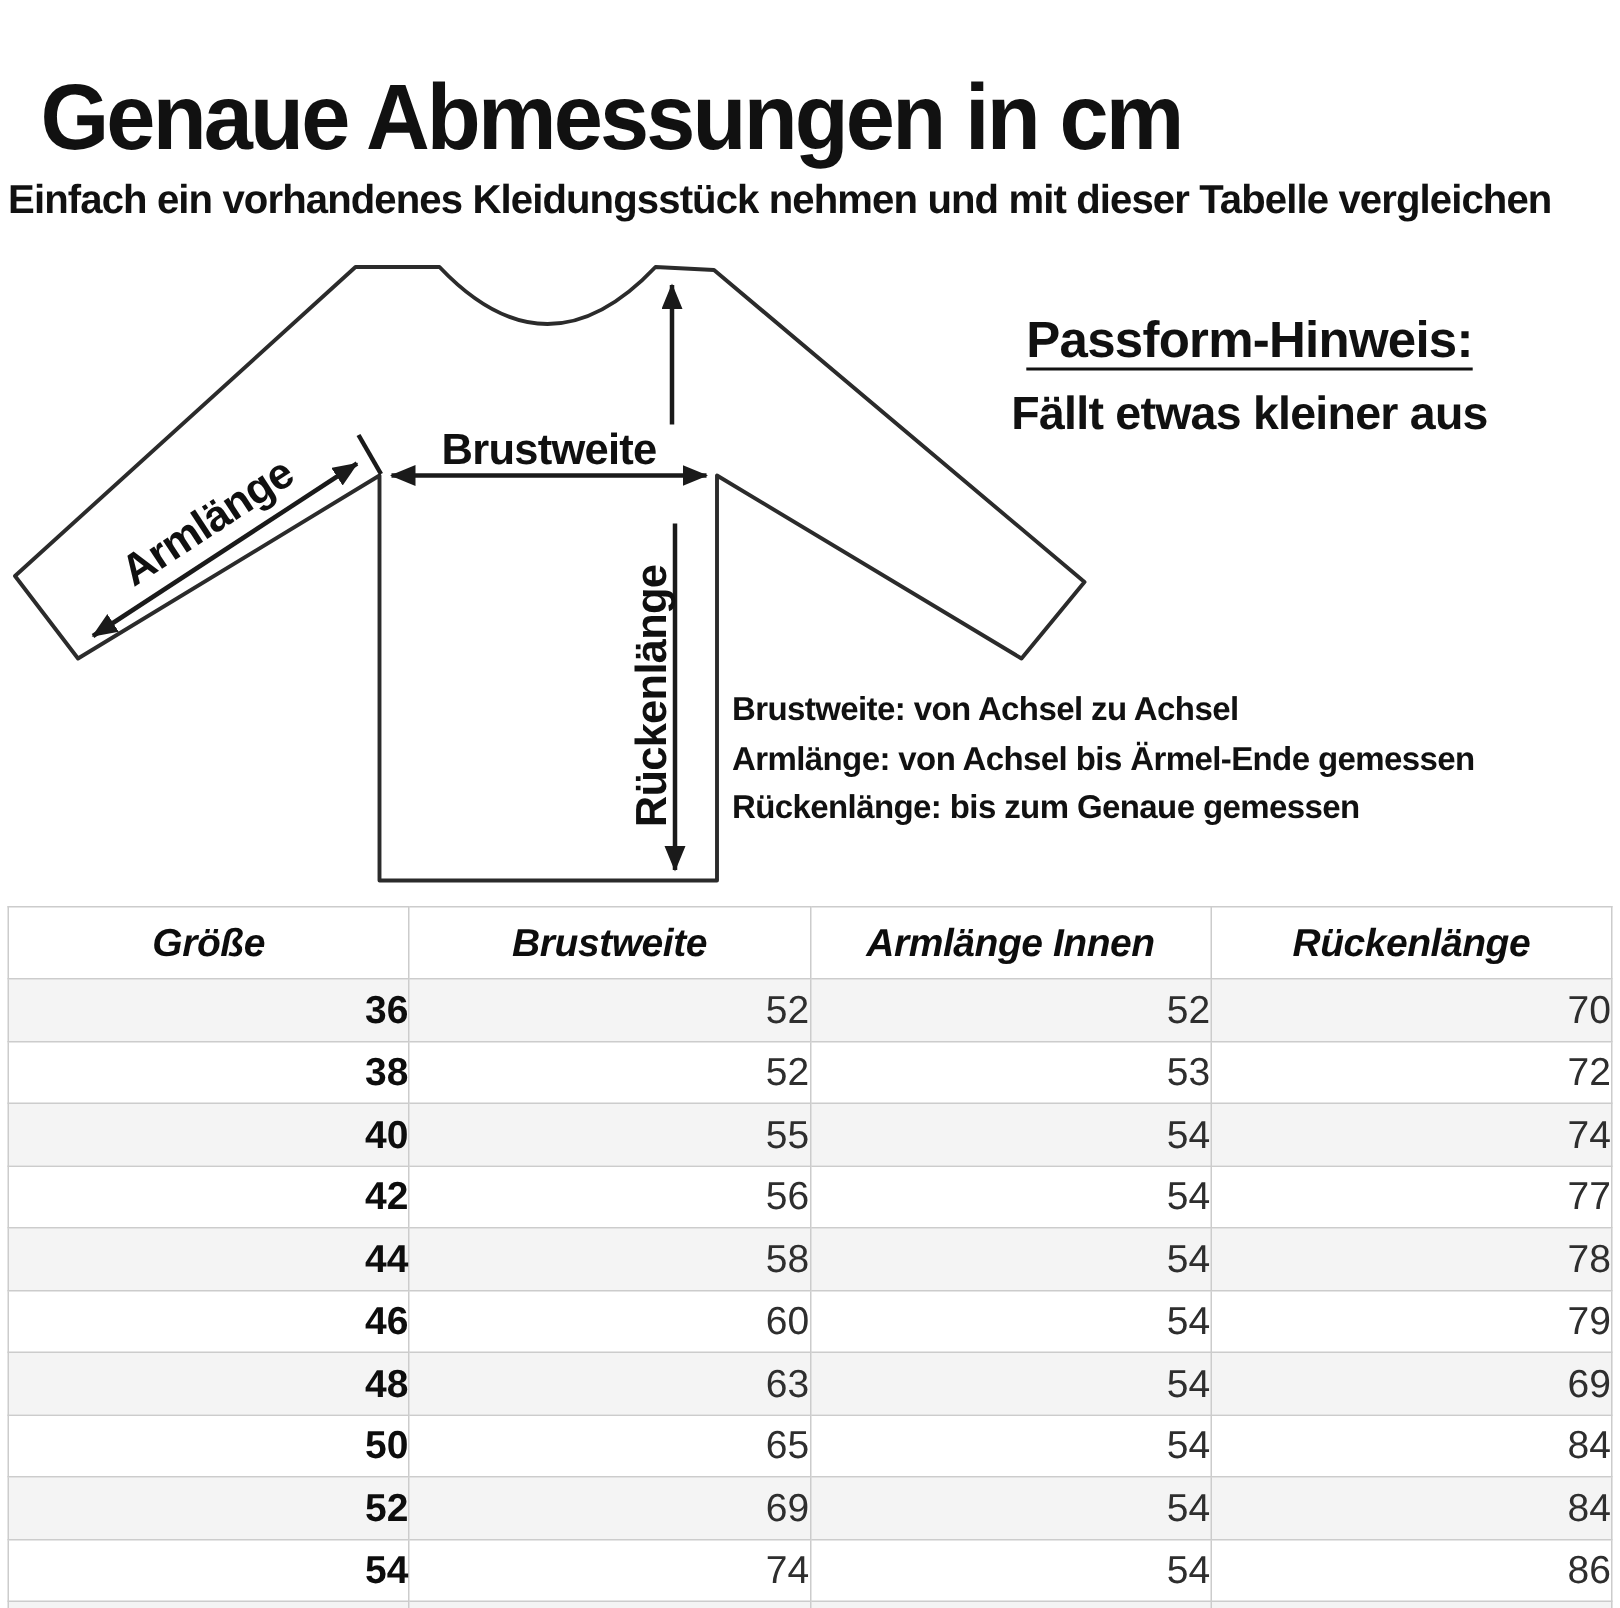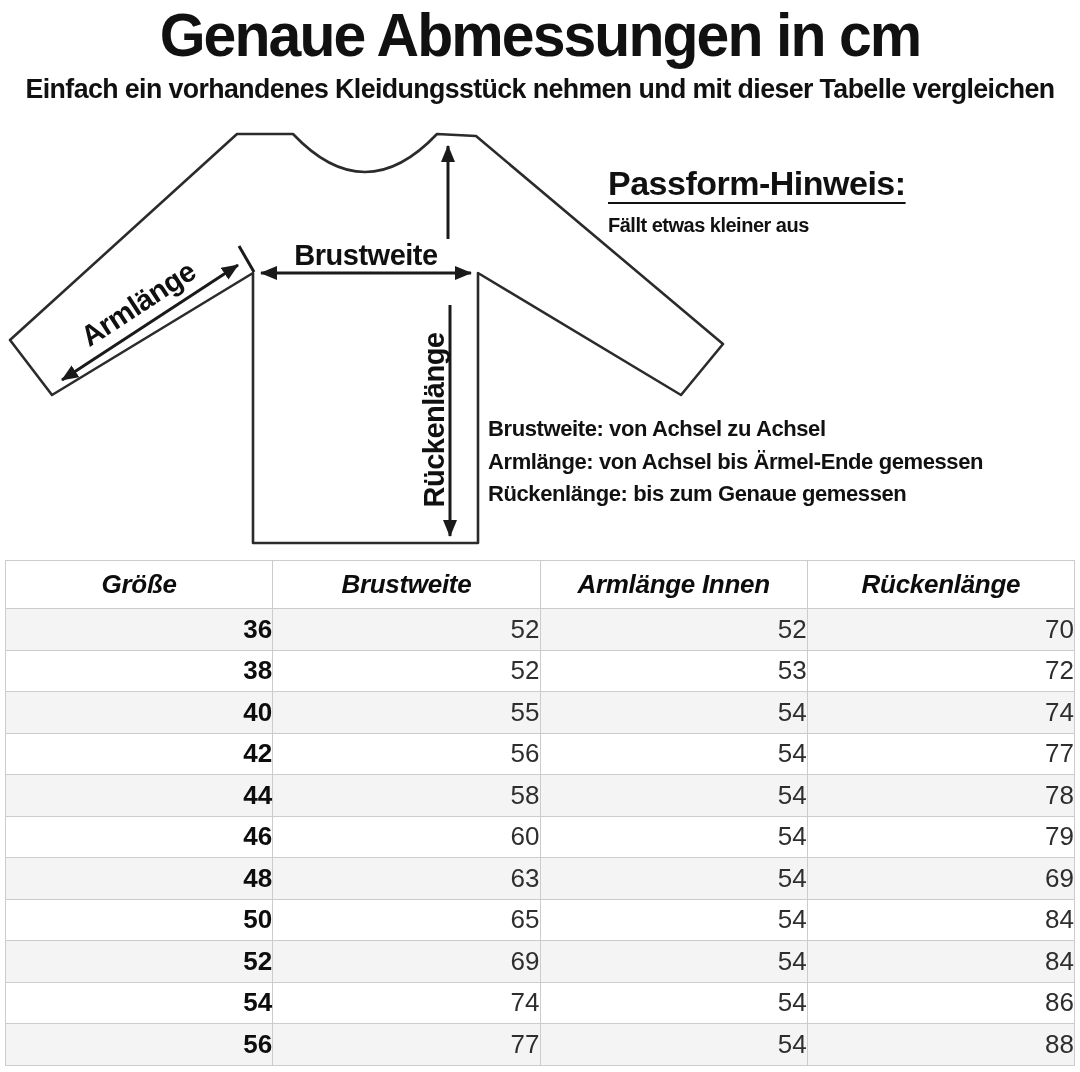--- a/index.html
+++ b/index.html
@@ -6,21 +6,21 @@
   html,body { background:#ffffff; }
   body {
     width:1080px; height:1072px;
     font-family:"Liberation Sans", sans-serif;
     color:#111111;
     overflow:hidden;
     position:relative;
   }
 
   
-  .page-header { text-align:center; }
+  .page-header { text-align:left;margin-top:44px; }
   .main-title {
     font-size:62px;
     font-weight:bold;
     letter-spacing:-2px;
     line-height:66px;
     padding-top:2px;
     transform:scaleX(0.95);
     transform-origin:center;
     white-space:nowrap;
   }
@@ -46,32 +46,33 @@
     font-size:29px;
     font-weight:bold;
     fill:#101010;
     letter-spacing:-0.5px;
   }
 
   .fit-note {
     position:absolute;
     left:608px; top:56px;
     width:450px;
+    text-align:center;
   }
   .fit-note-heading {
     font-size:34px;
     font-weight:bold;
     letter-spacing:-0.5px;
     text-decoration:underline;
     text-decoration-thickness:2px;
     text-underline-offset:7px;
     white-space:nowrap;
   }
   .fit-note-text {
-    font-size:20px;
+    font-size:31px;
     font-weight:bold;
     letter-spacing:-0.5px;
     margin-top:11px;
     white-space:nowrap;
   }
 
   .explanations {
     position:absolute;
     left:488px; top:305px;
     font-size:22px;

